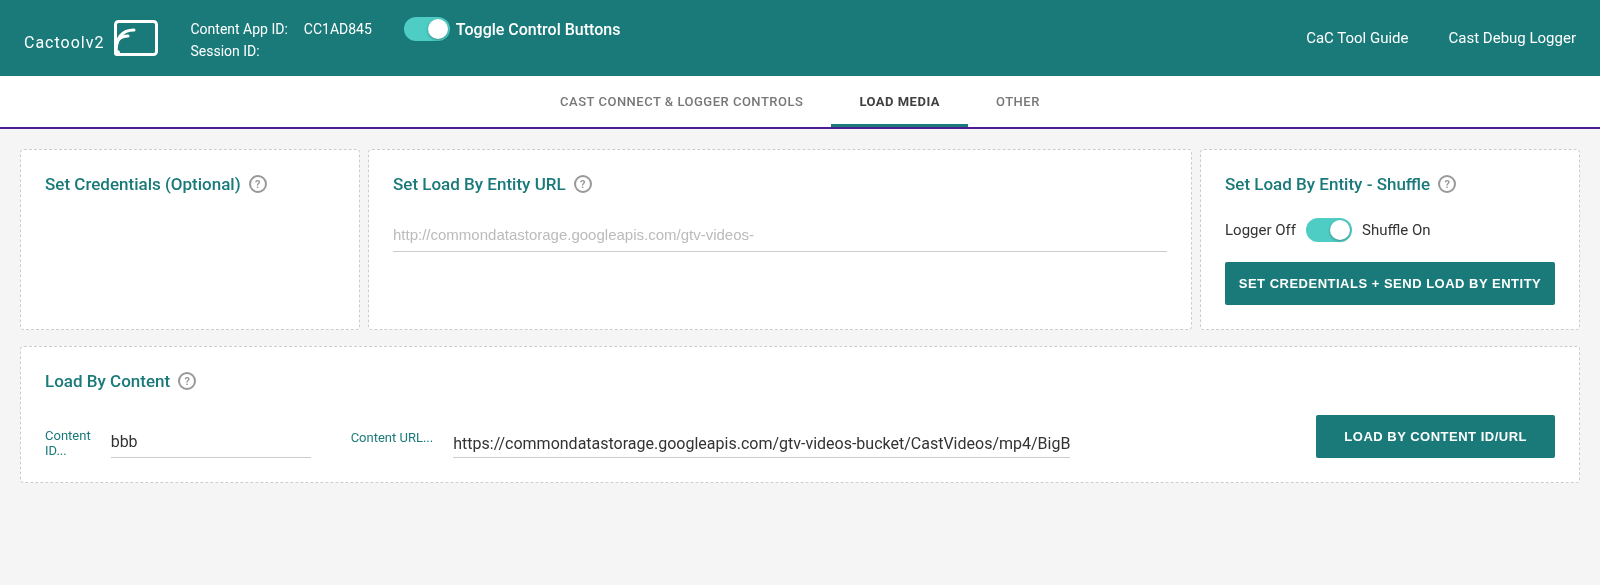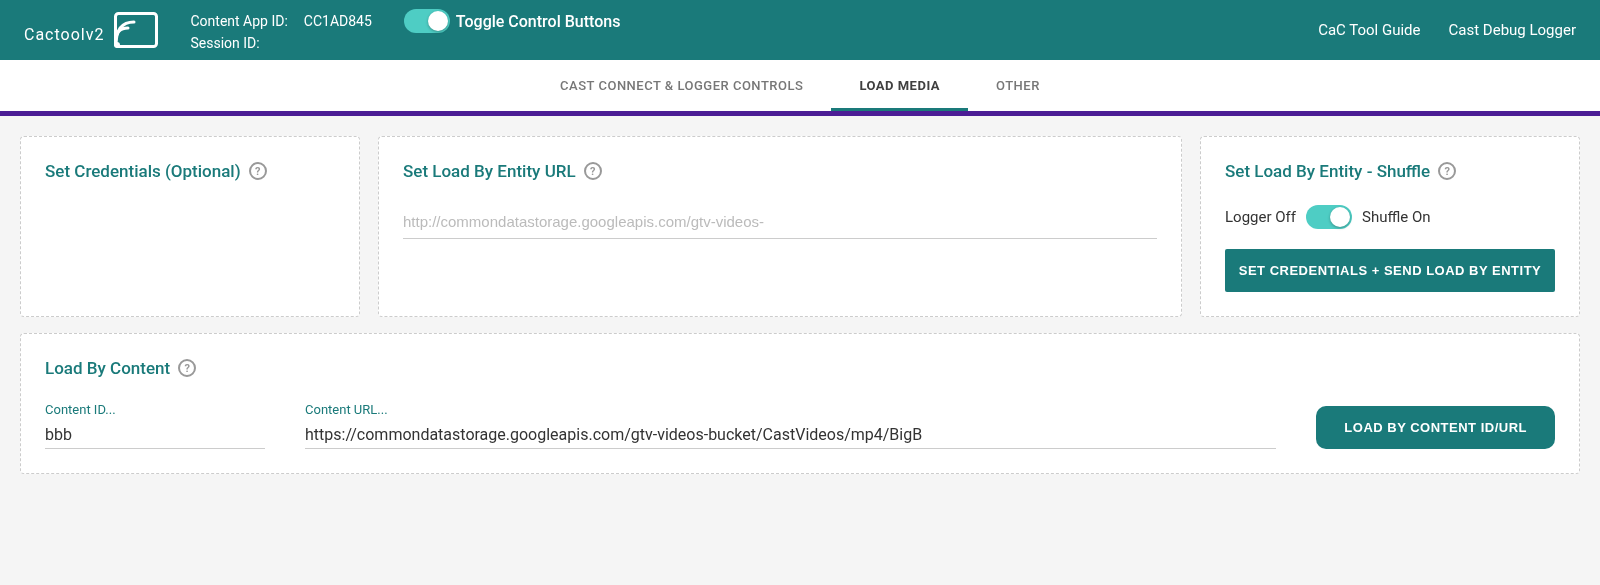--- a/index.html
+++ b/index.html
@@ -4,21 +4,21 @@
   <style>
     * { box-sizing: border-box; margin: 0; padding: 0; }
     body { font-family: 'Roboto', Arial, sans-serif; background: #f5f5f5; min-width: 1600px; }
 
     
     .header {
       background: #1a7a7a;
       display: flex;
       align-items: center;
       padding: 0 24px;
-      height: 60px;
+      height: 76px;
       color: white;
     }
     .header-logo {
       display: flex;
       align-items: center;
       gap: 10px;
       margin-right: 32px;
     }
     .logo-text {
       font-size: 28px;
@@ -68,38 +68,38 @@
       right: 2px;
       box-shadow: 0 1px 3px rgba(0,0,0,0.3);
     }
     .toggle-label {
       font-size: 16px;
       font-weight: 500;
       color: white;
     }
     .header-nav {
       display: flex;
-      gap: 28px;
+      gap: 40px;
       align-items: center;
     }
     .header-nav-link {
       color: white;
       font-size: 15px;
       text-decoration: none;
       cursor: pointer;
     }
 
     
     .tabs-bar {
       background: white;
       display: flex;
       align-items: center;
       justify-content: center;
       gap: 0;
-      border-bottom: 5px solid #4c1d95;
+      border-bottom: 2px solid #4c1d95;
       padding: 0 40px;
     }
     .tab {
       padding: 18px 28px;
       font-size: 13px;
       font-weight: 500;
       color: #777;
       letter-spacing: 0.5px;
       cursor: pointer;
       position: relative;
@@ -123,21 +123,21 @@
     .main {
       padding: 20px 20px;
       display: flex;
       flex-direction: column;
       gap: 16px;
     }
 
     
     .cards-row {
       display: flex;
-      gap: 18px;
+      gap: 8px;
     }
 
     .card {
       background: white;
       border: 1px dashed #ccc;
       border-radius: 4px;
       padding: 24px 24px 24px 24px;
     }
 
     .card-title {
@@ -239,22 +239,22 @@
     }
 
     .content-fields-row {
       display: flex;
       align-items: flex-end;
       gap: 40px;
     }
 
     .field-group {
       display: flex;
-      flex-direction: column;
-      gap: 4px;
+      flex-direction: row;
+      gap: 20px;
     }
 
     .field-label {
       font-size: 13px;
       color: #1a7a7a;
     }
 
     .field-value {
       font-size: 16px;
       color: #333;
@@ -272,21 +272,21 @@
 
     .btn-load {
       background: #1a7a7a;
       color: white;
       border: none;
       padding: 14px 28px;
       font-size: 13px;
       font-weight: 700;
       letter-spacing: 0.5px;
       cursor: pointer;
-      border-radius: 10px;
+      border-radius: 2px;
       white-space: nowrap;
       text-transform: uppercase;
     }
 
     
     .cast-svg {
       width: 44px;
       height: 36px;
     }
   </style>

